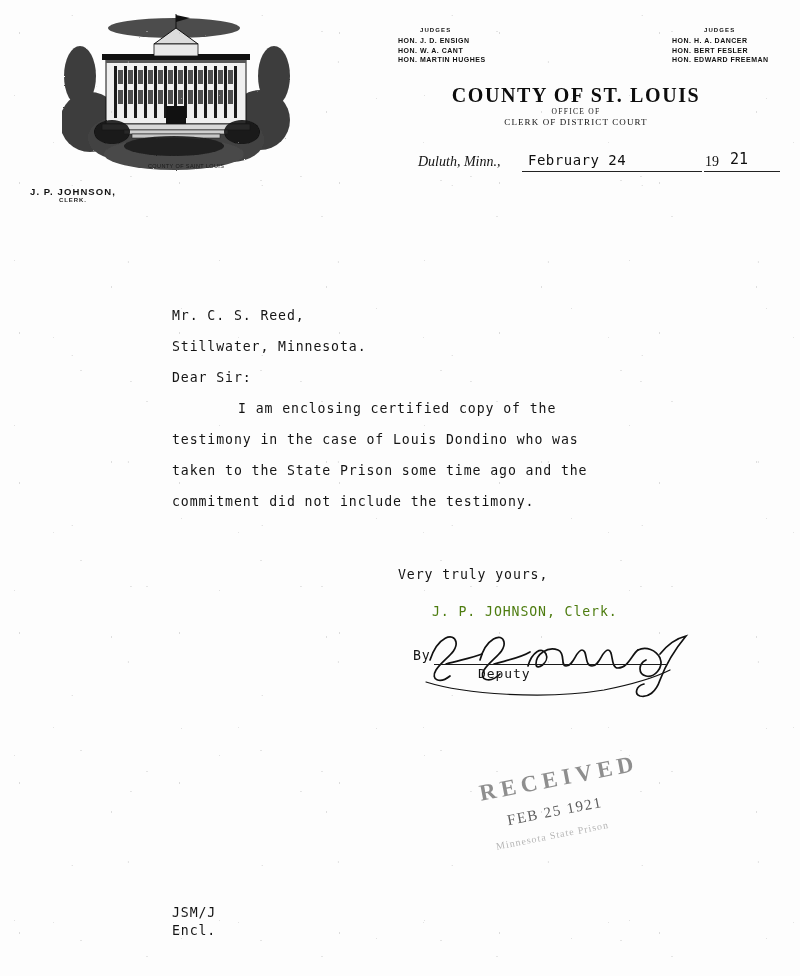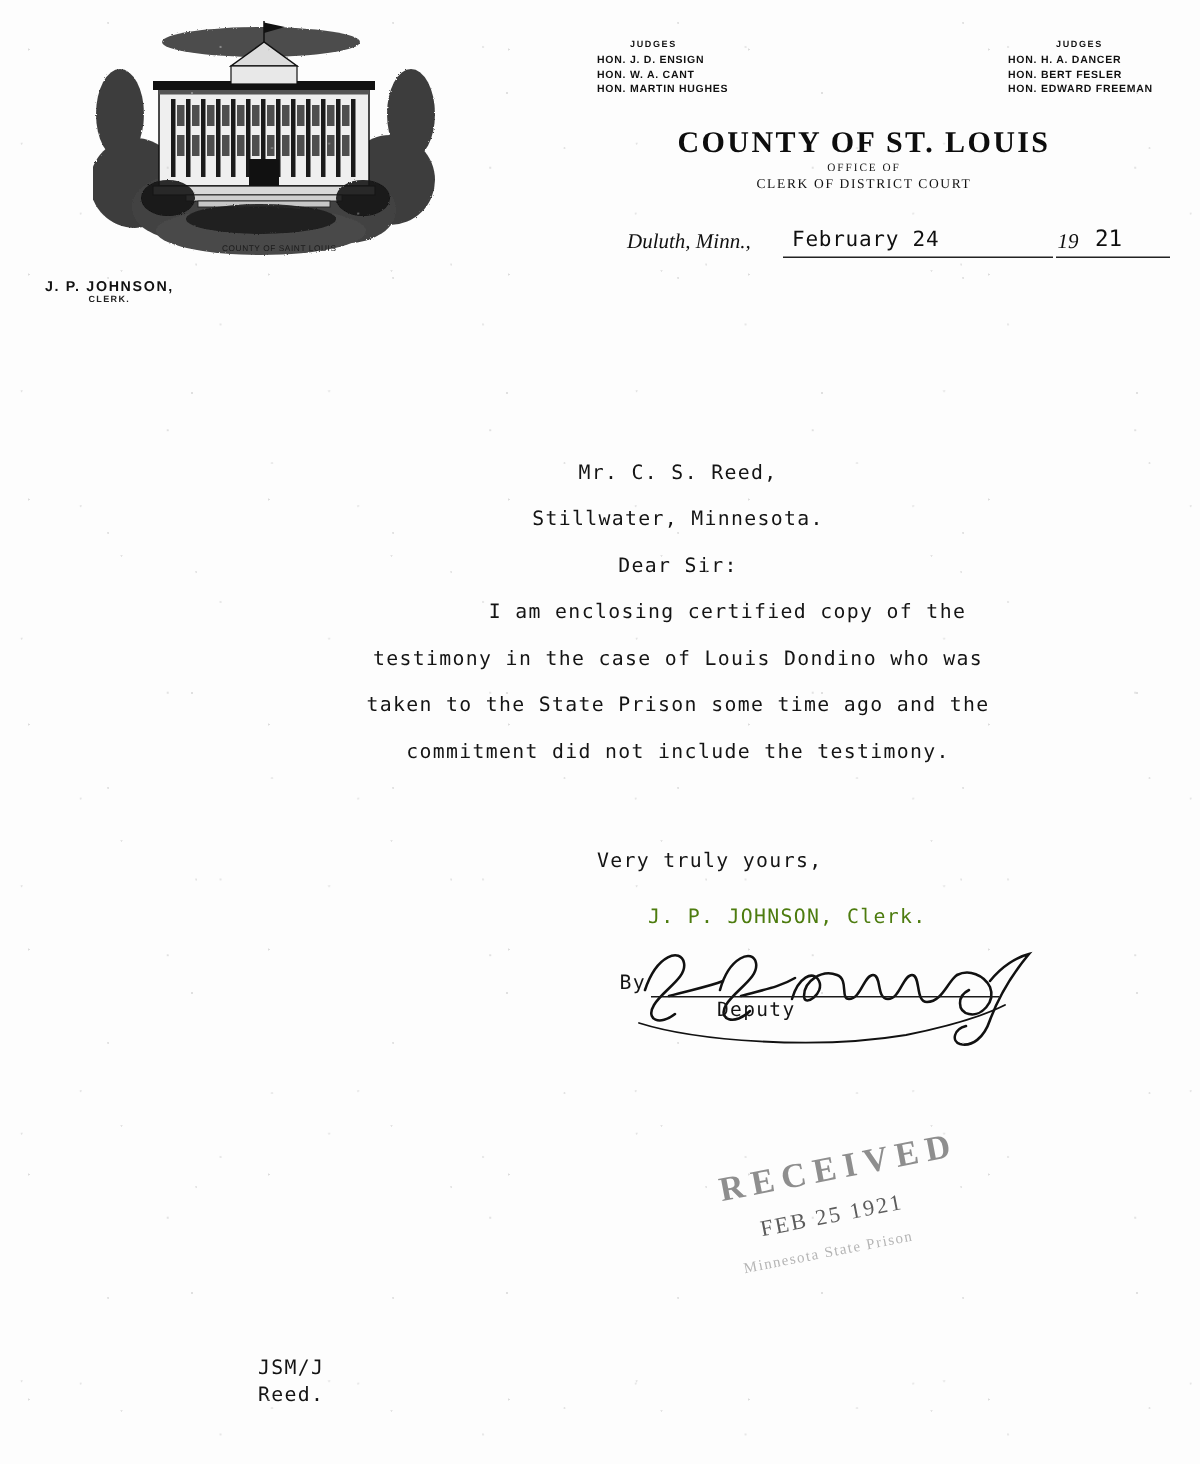--- a/index.html
+++ b/index.html
@@ -151,21 +151,20 @@
     position: absolute; left: 110px; top: 2px;
     font-family: "DejaVu Sans Mono", monospace;
     font-size: 14px;
     letter-spacing: 0.5px;
     color: #0f0f0f;
     white-space: nowrap;
   }
   .dateline .yearpre {
     position: absolute; left: 287px; top: 4px;
     font-family: "Liberation Serif", serif;
-    font-style: italic;
     font-size: 14px;
     color: #111;
   }
   .dateline .yearnum {
     position: absolute; left: 312px; top: 0px;
     font-family: "DejaVu Sans Mono", monospace;
     font-size: 15px;
     color: #0f0f0f;
     text-align: center;
   }
@@ -182,21 +181,21 @@
   .body-text {
     position: absolute;
     left: 172px;
     top: 308px;
     width: 560px;
     font-family: "DejaVu Sans Mono", monospace;
     font-size: 13.2px;
     letter-spacing: 0.9px;
     color: #141414;
   }
-  .body-text .ln { height: 31px; white-space: pre; text-align: center; }
+  .body-text .ln { height: 31px; white-space: pre; }
   .indent { display: inline-block; width: 66px; }
 
   .closing {
     position: absolute;
     left: 398px;
     top: 567px;
     font-family: "DejaVu Sans Mono", monospace;
     font-size: 13.2px;
     letter-spacing: 0.9px;
     color: #141414;
@@ -457,17 +456,17 @@
   <div class="deputy-label">Deputy</div>
 
   <div class="stamp">
     <div class="received">RECEIVED</div>
     <div class="sdate">FEB 25 1921</div>
     <div class="soffice">Minnesota State Prison</div>
   </div>
 
   <div class="footer">
     <div>JSM/J</div>
-    <div>Reed.</div>
+    <div>Encl.</div>
   </div>
 
   <div id="speckle"></div>
 </div>
 
 </body></html>

